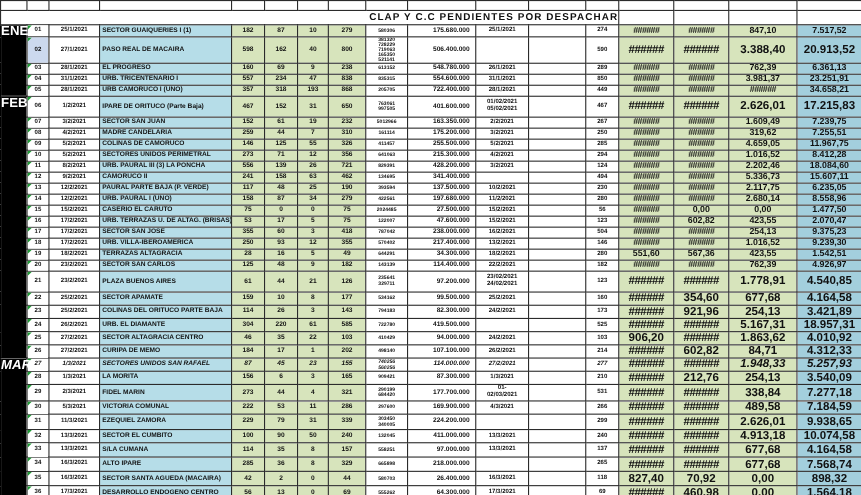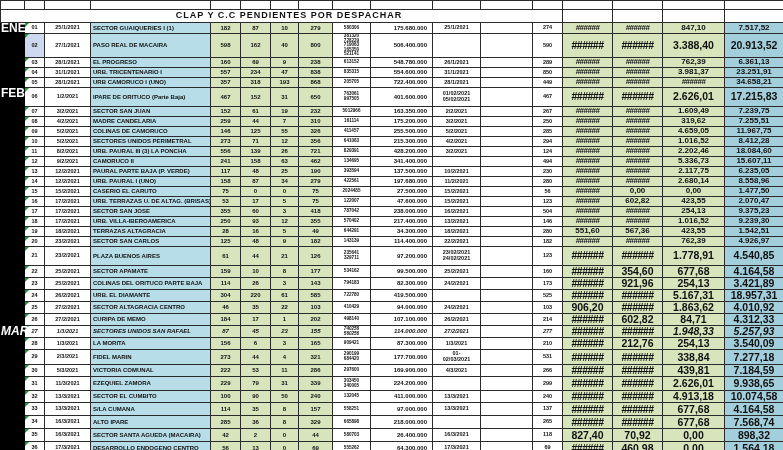--- a/index.html
+++ b/index.html
@@ -5,21 +5,21 @@
   html,body{margin:0;padding:0;background:#fff;}
   body{width:783px;height:450px;overflow:hidden;font-family:"Liberation Sans",sans-serif;}
   :root{
     --green:#d7e4bc; --cyan:#b6dde8; --blue:#a3cfdd; --rownum2:#ccd9ee;
     --border:#2b2b2b;
   }
   table{border-collapse:collapse;table-layout:fixed;width:783px;}
   td{border:1px solid var(--border);padding:0;overflow:hidden;white-space:nowrap;
      font-size:6px;font-weight:700;color:#111;text-align:center;vertical-align:middle;line-height:1.05;}
   tr.toprow td{height:8px;border-bottom:1px solid var(--border);}
-  td.titlecell{font-size:9px;font-weight:700;letter-spacing:1px;text-align:center;height:12px;padding-left:15px;}
+  td.titlecell{font-size:9px;font-weight:700;letter-spacing:1px;text-align:right;height:12px;padding-left:15px;}
   td.month{background:#000;position:relative;vertical-align:top;overflow:visible;border-color:#000;margin-left:40px;}
   td.month .mlabel{position:absolute;top:-1px;left:0;color:#fff;font-size:12px;font-weight:700;
      line-height:1;z-index:6;pointer-events:none;}
   td.num{position:relative;font-size:5.5px;background:#fff;}
   td.num::before{content:"";position:absolute;top:0;left:0;border-top:4px solid #1e9a34;
      border-right:4px solid transparent;}
   td.fecha{font-size:5.5px;background:#fff;}
   td.sector{background:var(--cyan);text-align:left;padding-left:2px;font-size:6px;}
   td.cnt{background:var(--green);}
   td.refs{font-size:4.6px;font-weight:700;white-space:pre-line;line-height:1.0;background:#fff;}
@@ -636,21 +636,21 @@
     <td class="cnt">53</td>
     <td class="cnt">11</td>
     <td class="cnt">286</td>
     <td class="refs">297600</td>
     <td class="monto">169.900.000</td>
     <td class="fecha2">4/3/2021</td>
     <td class="emptycol"></td>
     <td class="cnt2">266</td>
     <td class="val v1 hashcell">######</td>
     <td class="val v2 hashcell">######</td>
-    <td class="val v3">439,81</td>
+    <td class="val v3">489,58</td>
     <td class="val v4">7.184,59</td>
   </tr>
       <tr class="big" style="height: 14px;">
     <td class="num">31</td>
     <td class="fecha">11/3/2021</td>
     <td class="sector">EZEQUIEL ZAMORA</td>
     <td class="cnt">229</td>
     <td class="cnt">79</td>
     <td class="cnt">31</td>
     <td class="cnt">339</td>

